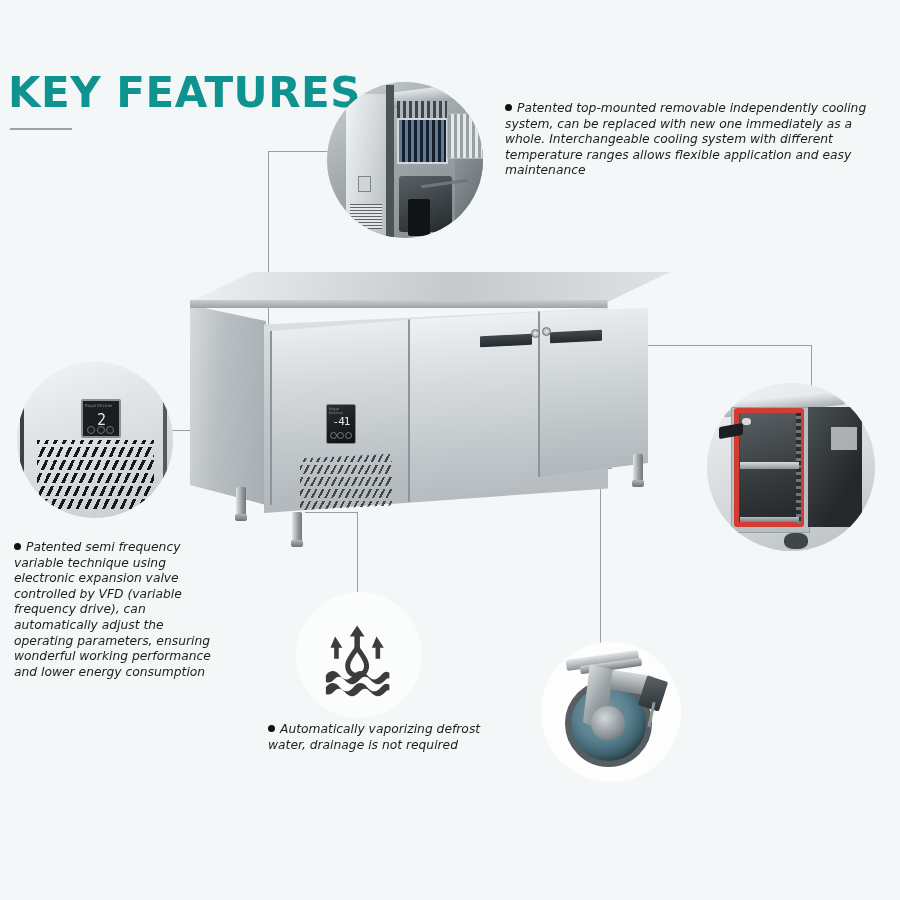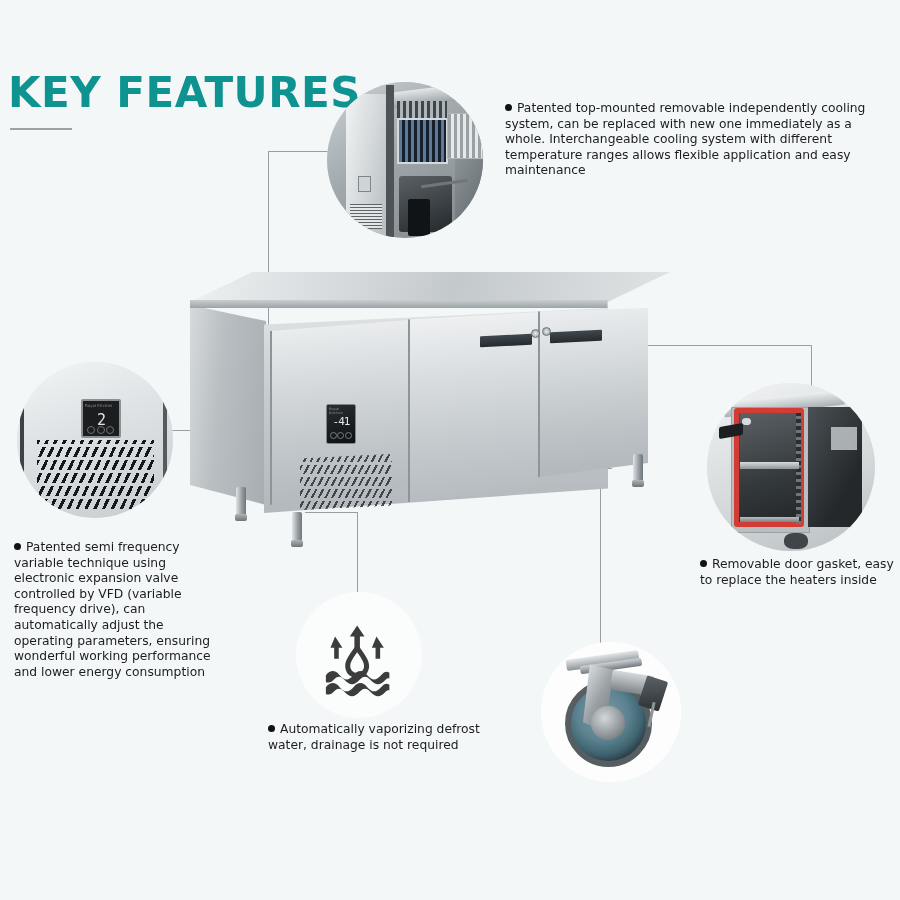--- a/index.html
+++ b/index.html
@@ -40,20 +40,21 @@
     background: #9aa3a5;
   }
 
   
   .caption {
     position: absolute;
     color: #1d1d1d;
     font-size: 12.3px;
     line-height: 15.6px;
     font-family: "DejaVu Sans", sans-serif;
+    font-style: italic;
   }
   .caption .bullet {
     display: inline-block;
     width: 7px;
     height: 7px;
     border-radius: 50%;
     background: #111;
     margin-right: 5px;
     vertical-align: 1px;
   }
@@ -416,18 +417,15 @@
   </div>
 
   <div class="caption cap-defrost">
     <span class="bullet"></span><span>Automatically vaporizing defrost water, drainage is not required</span>
   </div>
 
   <div class="caption cap-left">
     <span class="bullet"></span><span>Patented semi frequency variable technique using electronic expansion valve controlled by VFD (variable frequency drive), can automatically adjust the operating parameters, ensuring wonderful working performance and lower energy consumption</span>
   </div>
 
-  <div class="caption cap-gasket">
-    <span class="bullet"></span><span>Removable door gasket, easy to replace the heaters inside</span>
-  </div>
 
 
 </div>
 
 </body></html>

